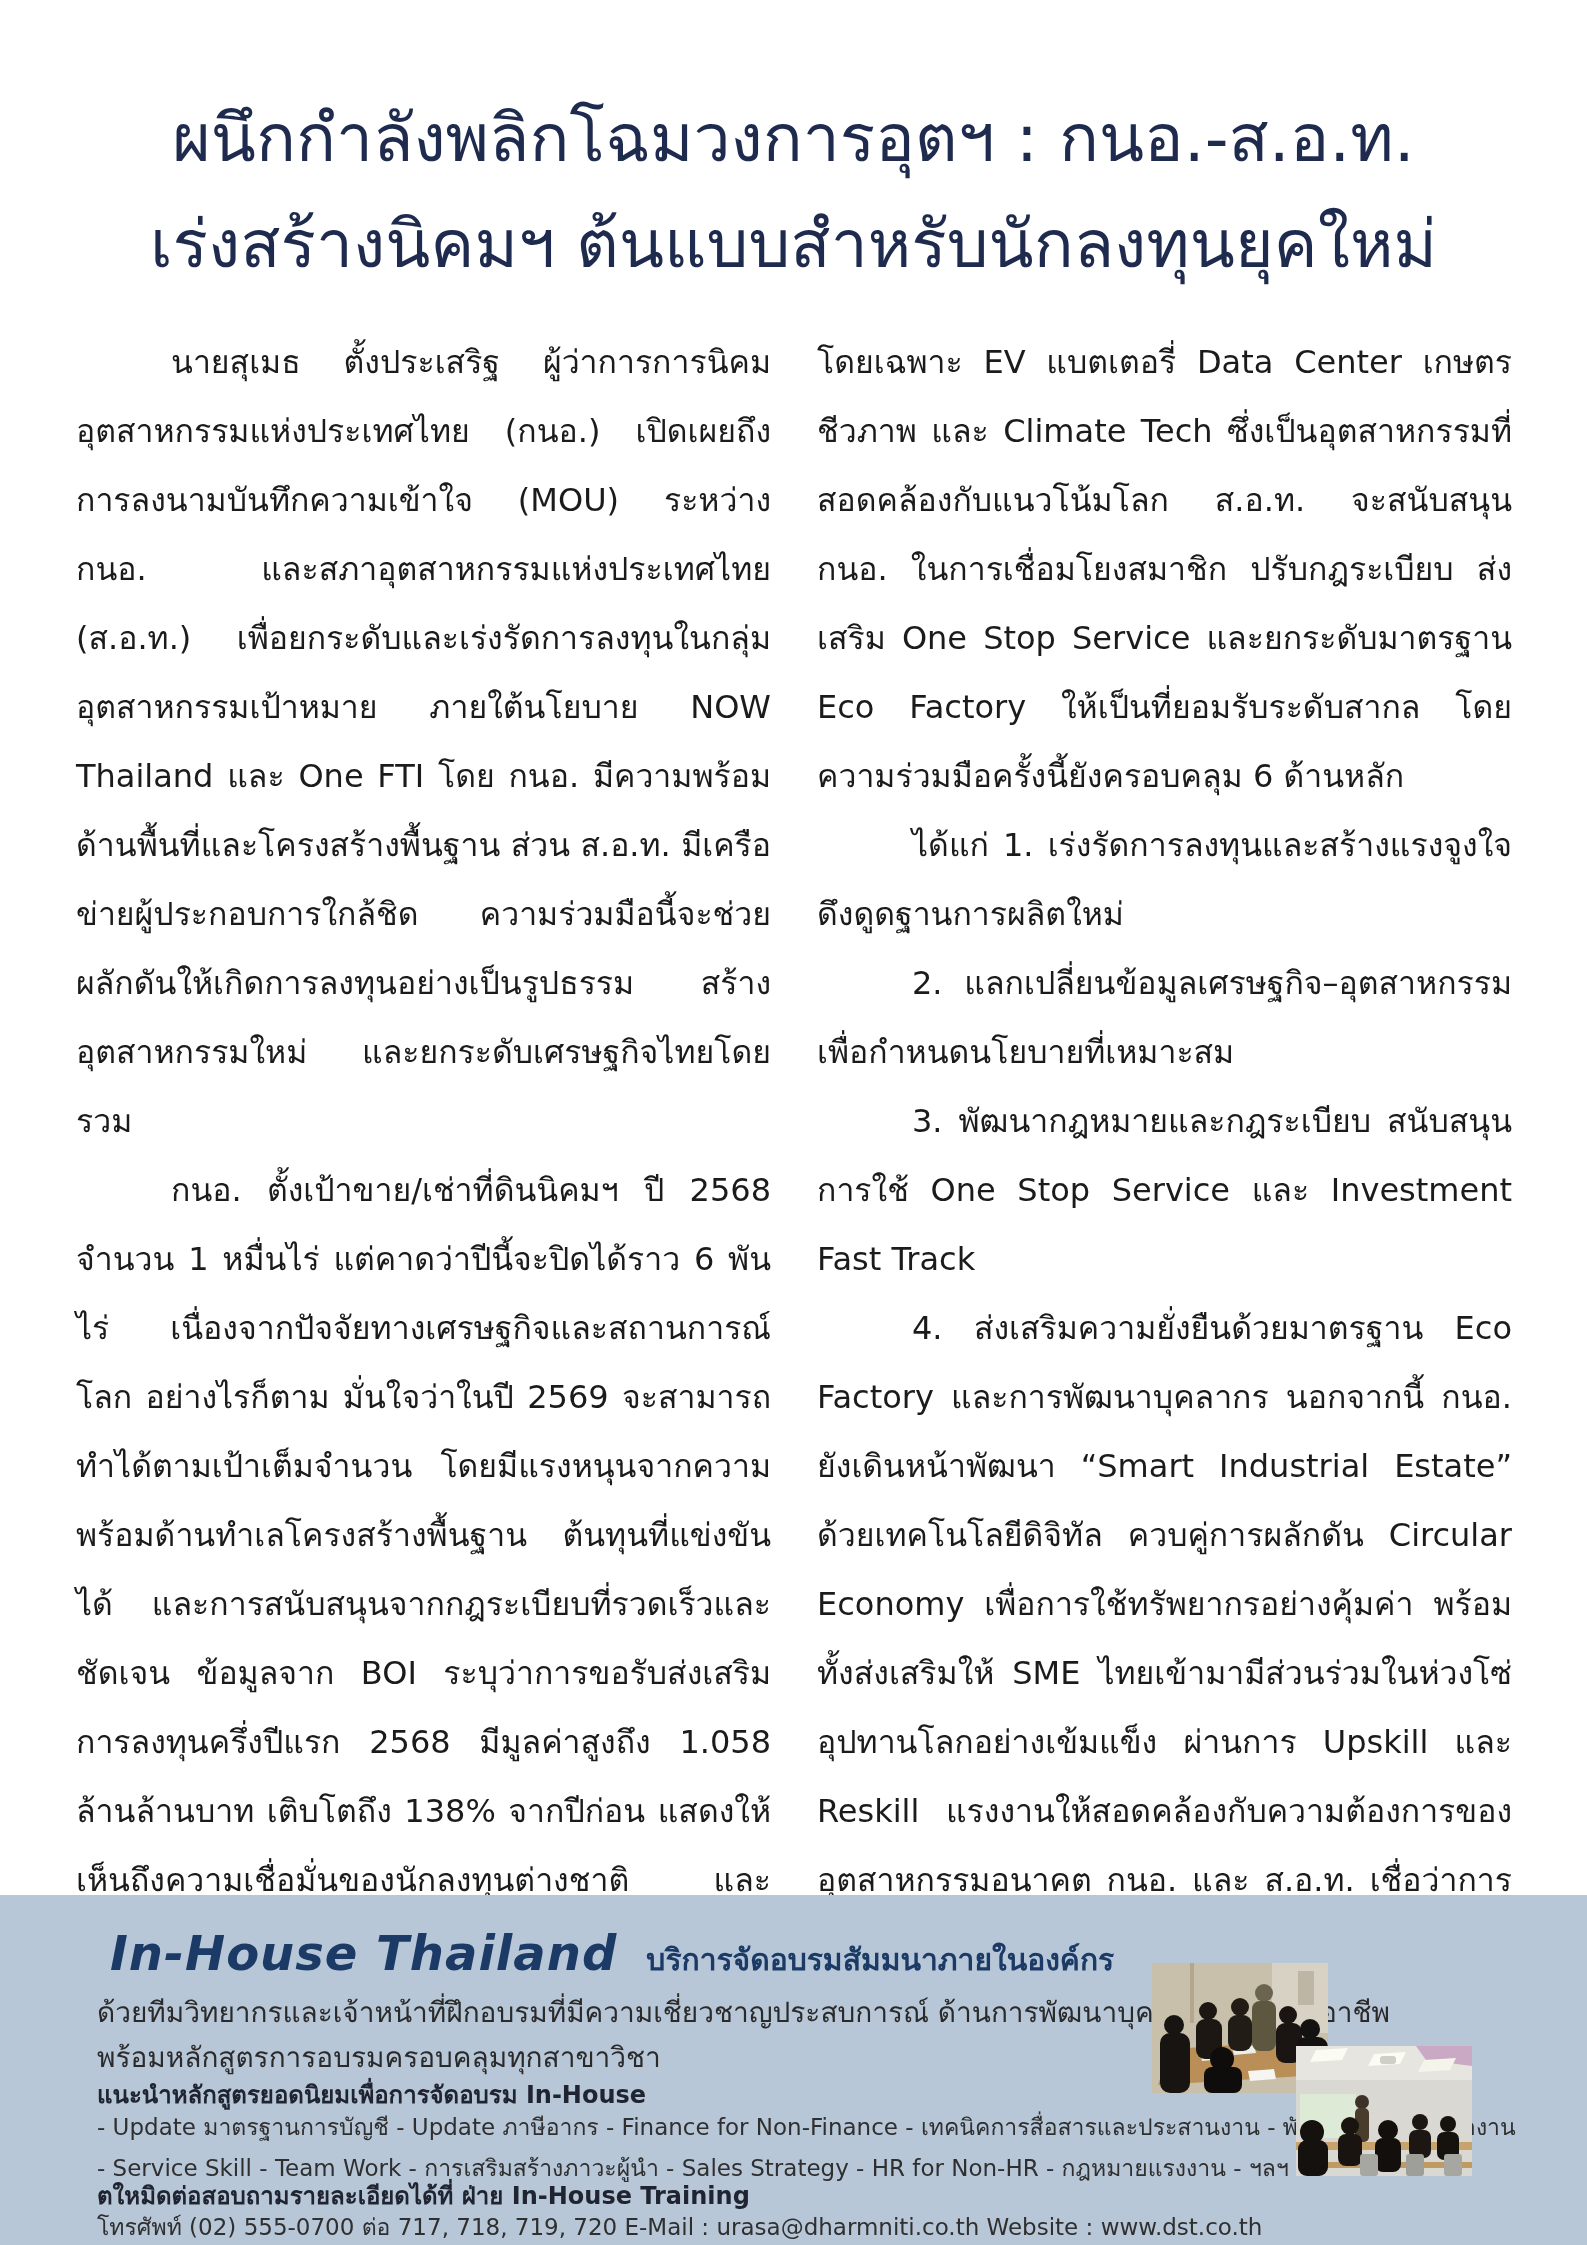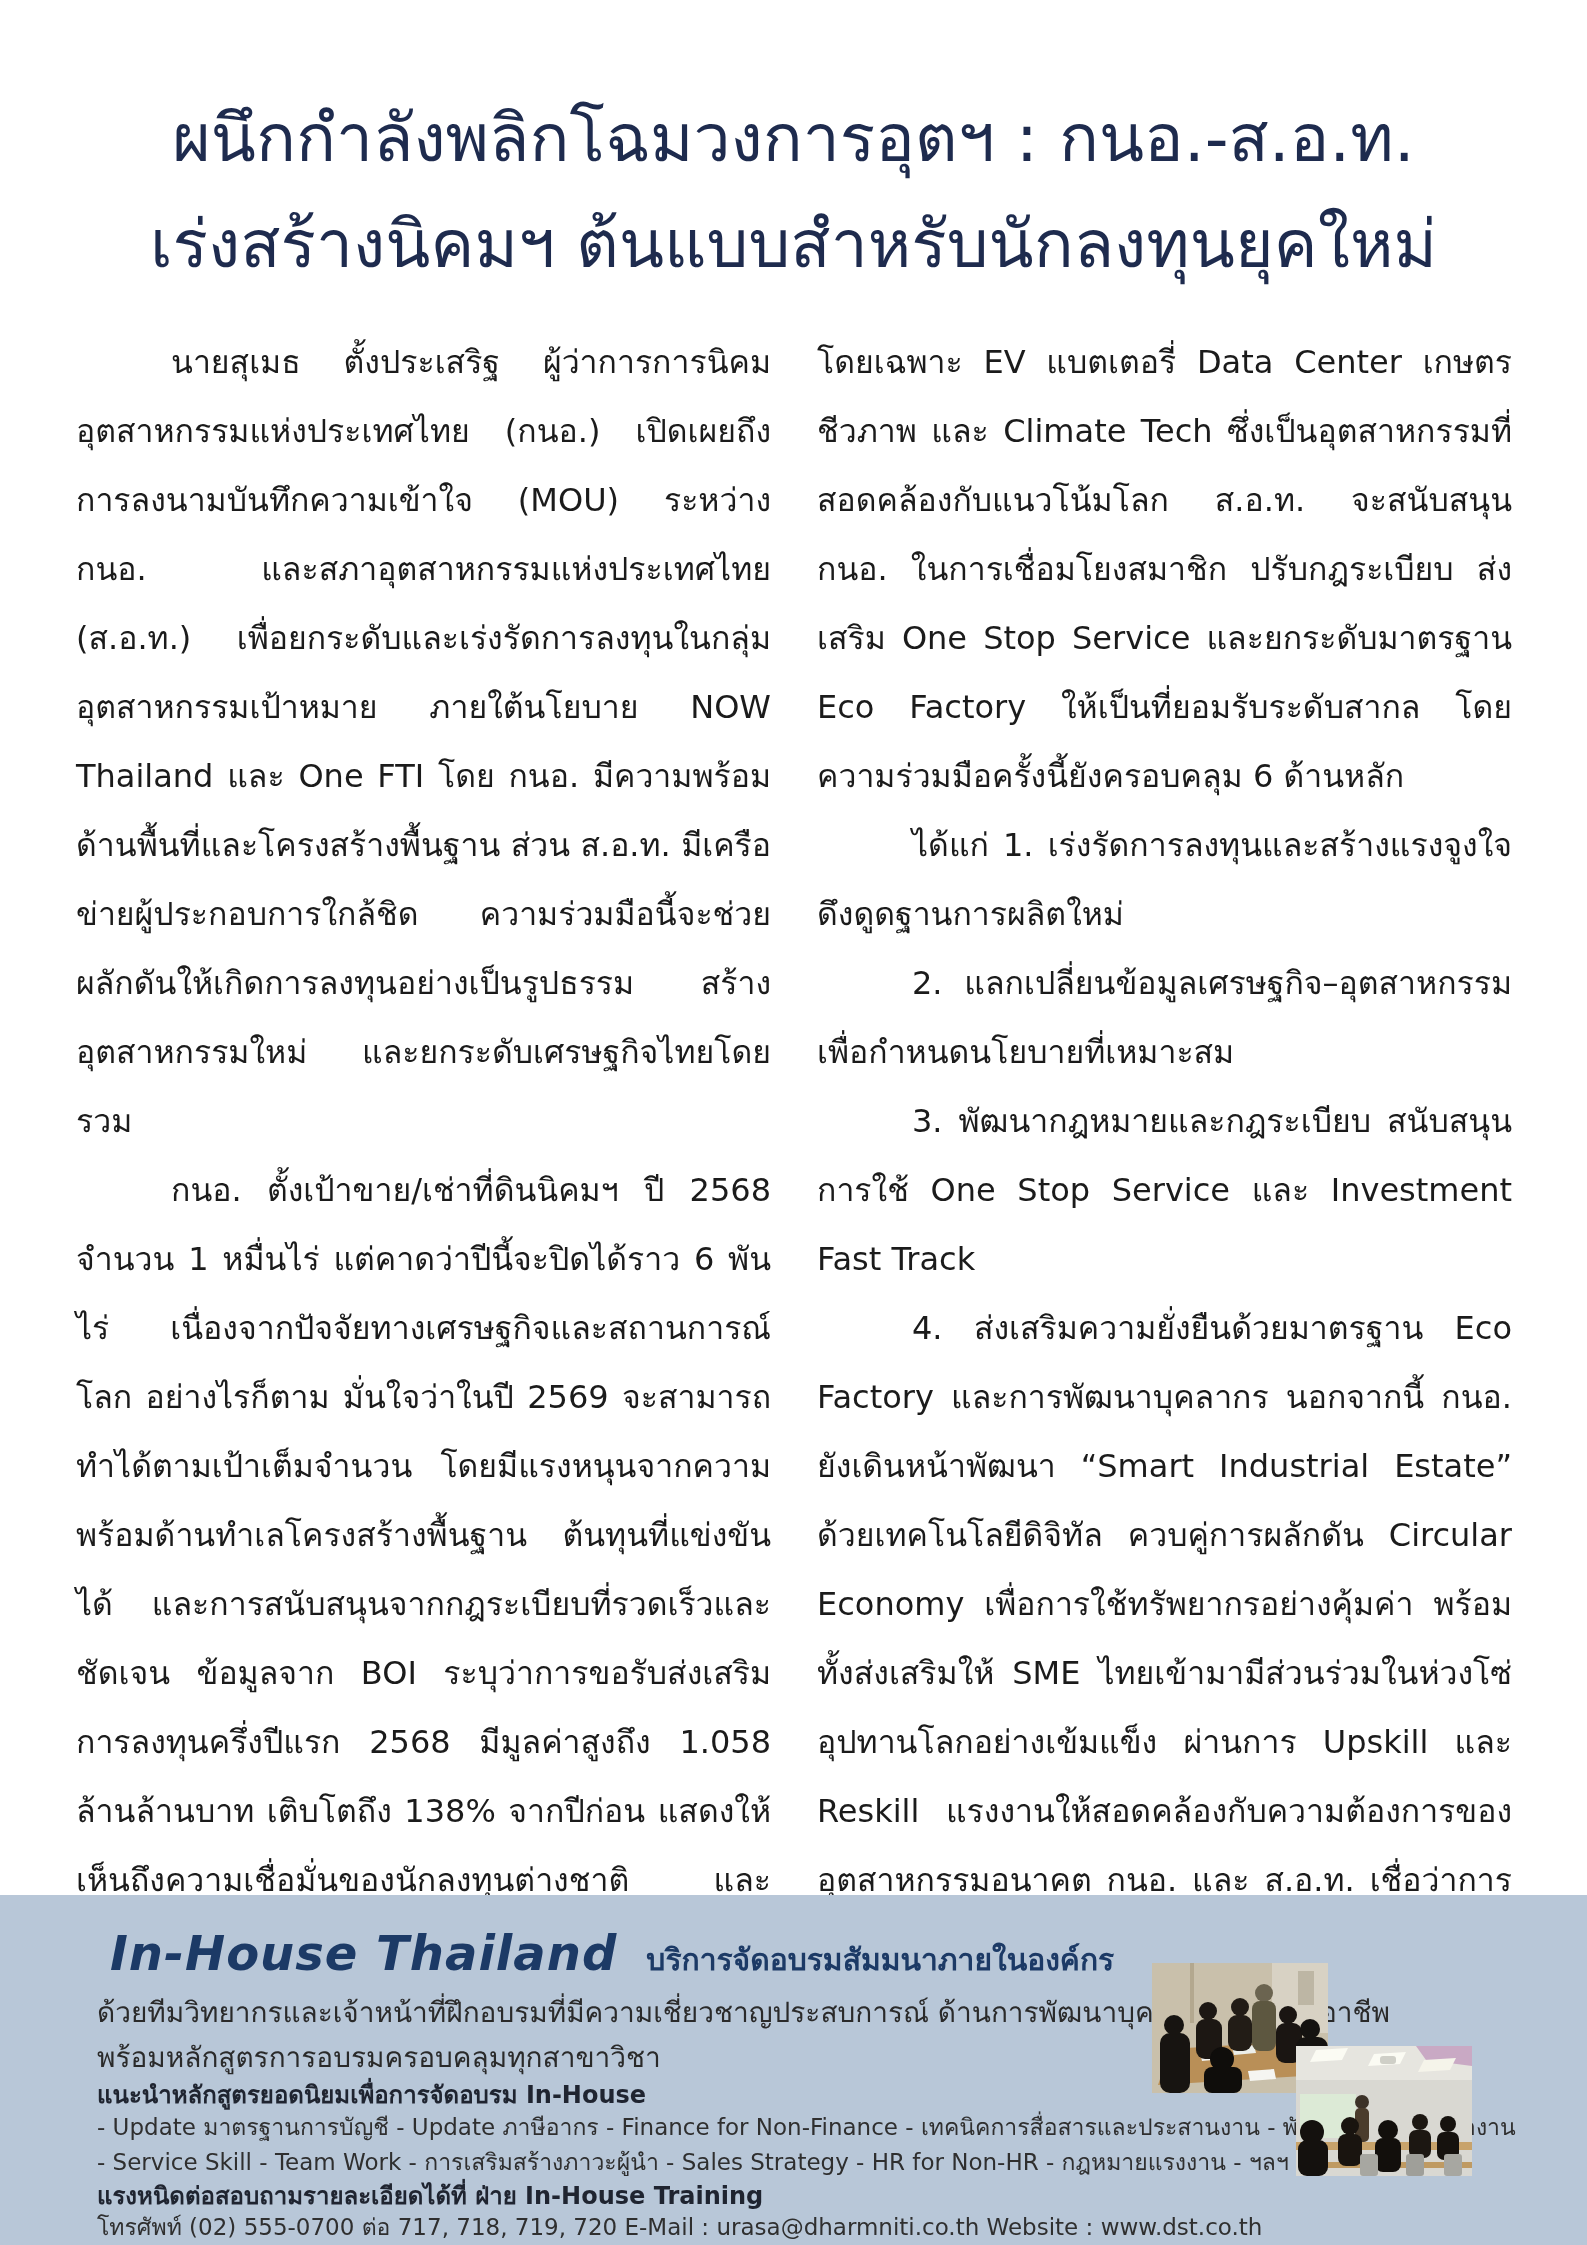--- a/index.html
+++ b/index.html
@@ -40,21 +40,21 @@
     color:#1c3a66; letter-spacing:1px;
   }
   .f-th { font-size:30px; font-weight:bold; color:#1c3a66; margin-left:24px; }
   .f-intro   { font-size:28px; color:#2a2a2a; }
   .f-bold    { font-size:24px; font-weight:bold; color:#1f2430; }
   .f-small   { font-size:23px; color:#2f2f2f; }
   .pos-intro1   { top:95px; }
   .pos-intro2   { top:140px; }
   .pos-reco     { top:180px; }
   .pos-courses1 { top:214px; }
-  .pos-courses2 { top:249px;text-align:right; }
+  .pos-courses2 { top:255px;text-align:right; }
   .pos-contacth { top:281px; }
   .pos-contactl { top:314px; }
   
   .photo {
     position:absolute; width:176px; height:130px; overflow:hidden;
   }
   .photo svg { display:block; width:100%; height:100%; }
   .photo1 { left:1152px; top:68px;  z-index:1; }
   .photo2 { left:1296px; top:151px; z-index:2; }
 </style>
@@ -92,21 +92,21 @@
     <div class="f-head">
       <span class="f-en">In-House Thailand</span>
       <span class="f-th">บริการจัดอบรมสัมมนาภายในองค์กร</span>
     </div>
 
     <div class="line f-intro pos-intro1">ด้วยทีมวิทยากรและเจ้าหน้าที่ฝึกอบรมที่มีความเชี่ยวชาญประสบการณ์ ด้านการพัฒนาบุคลากรระดับมืออาชีพ</div>
     <div class="line f-intro pos-intro2">พร้อมหลักสูตรการอบรมครอบคลุมทุกสาขาวิชา</div>
     <div class="line f-bold pos-reco">แนะนำหลักสูตรยอดนิยมเพื่อการจัดอบรม In-House</div>
     <div class="line f-small pos-courses1">- Update มาตรฐานการบัญชี - Update ภาษีอากร - Finance for Non-Finance - เทคนิคการสื่อสารและประสานงาน - พัฒนาทักษะหัวหน้างาน</div>
     <div class="line f-small pos-courses2">- Service Skill - Team Work - การเสริมสร้างภาวะผู้นำ - Sales Strategy - HR for Non-HR - กฎหมายแรงงาน - ฯลฯ</div>
-    <div class="line f-bold pos-contacth">แรงหนิดต่อสอบถามรายละเอียดได้ที่ ฝ่าย In-House Training</div>
+    <div class="line f-bold pos-contacth">ตใหมิดต่อสอบถามรายละเอียดได้ที่ ฝ่าย In-House Training</div>
     <div class="line f-small pos-contactl">โทรศัพท์ (02) 555-0700 ต่อ 717, 718, 719, 720 E-Mail : urasa@dharmniti.co.th Website : www.dst.co.th</div>
 
     <div class="photo photo1">
       <svg viewBox="0 0 176 130" xmlns="http://www.w3.org/2000/svg" preserveAspectRatio="none">
         <rect x="0" y="0" width="176" height="130" fill="#c9c0ab"></rect>
         <rect x="120" y="0" width="56" height="70" fill="#d8d2c4"></rect>
         <rect x="38" y="0" width="4" height="60" fill="#b3a88f"></rect>
         <rect x="146" y="8" width="16" height="34" fill="#bdb6a4"></rect>
         <polygon points="18,86 150,78 168,112 6,122" fill="#b98f57"></polygon>
         <polygon points="48,90 70,88 72,96 50,98" fill="#f2f2ee"></polygon>

